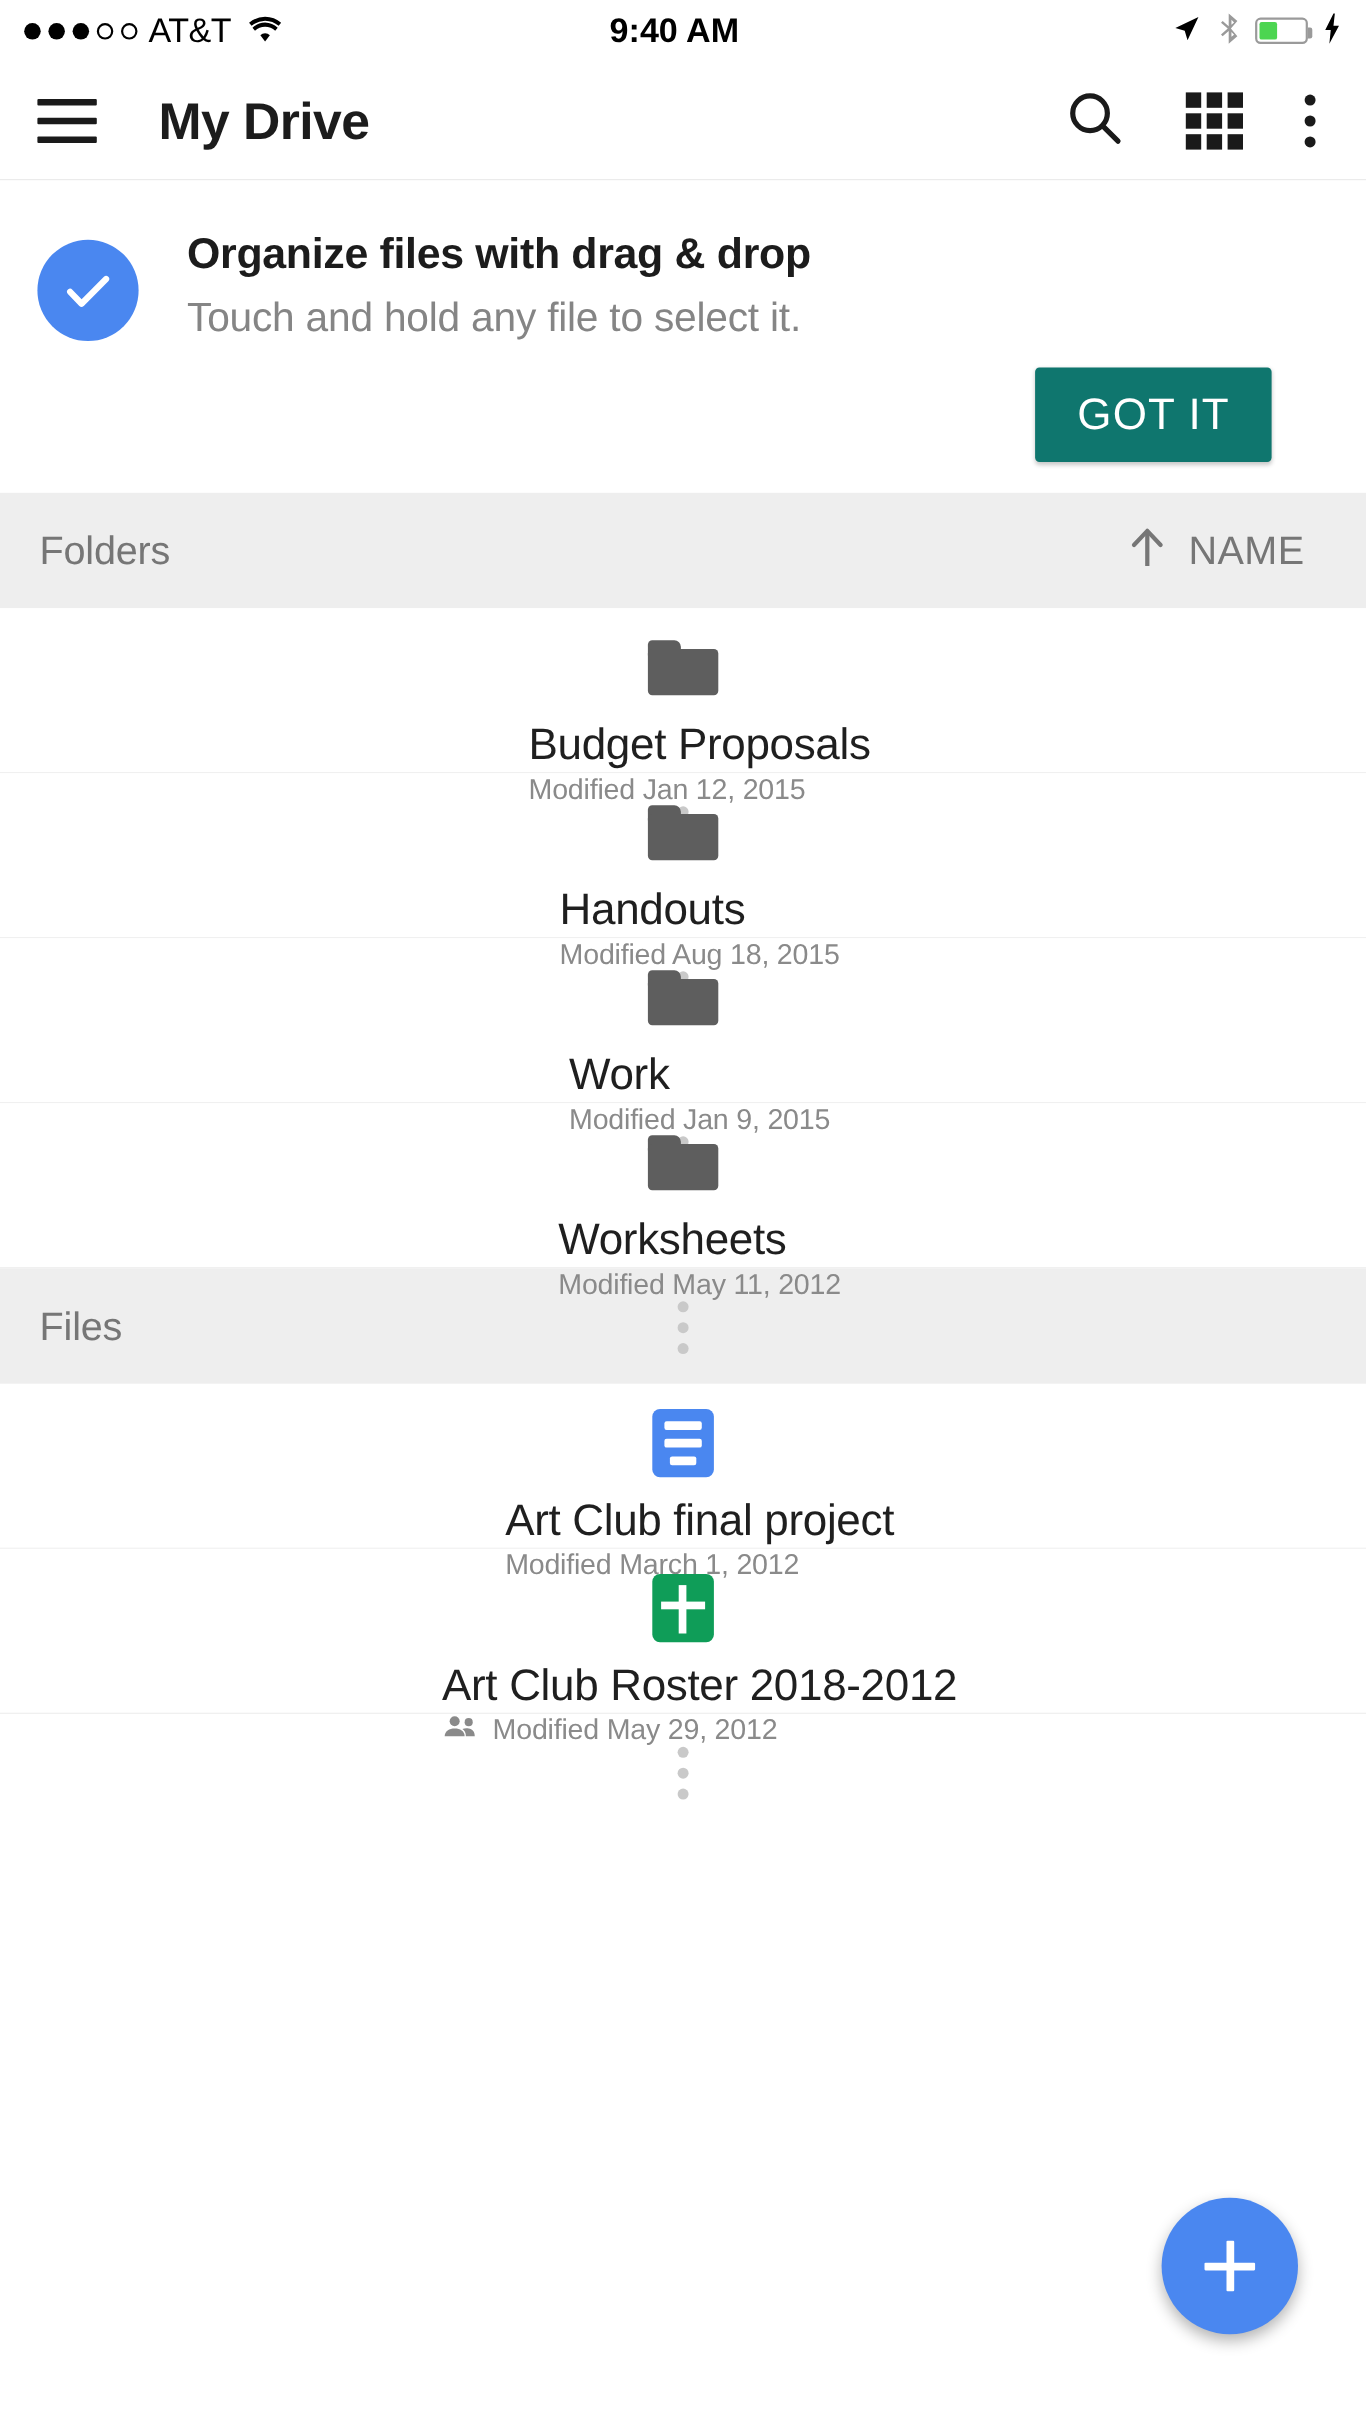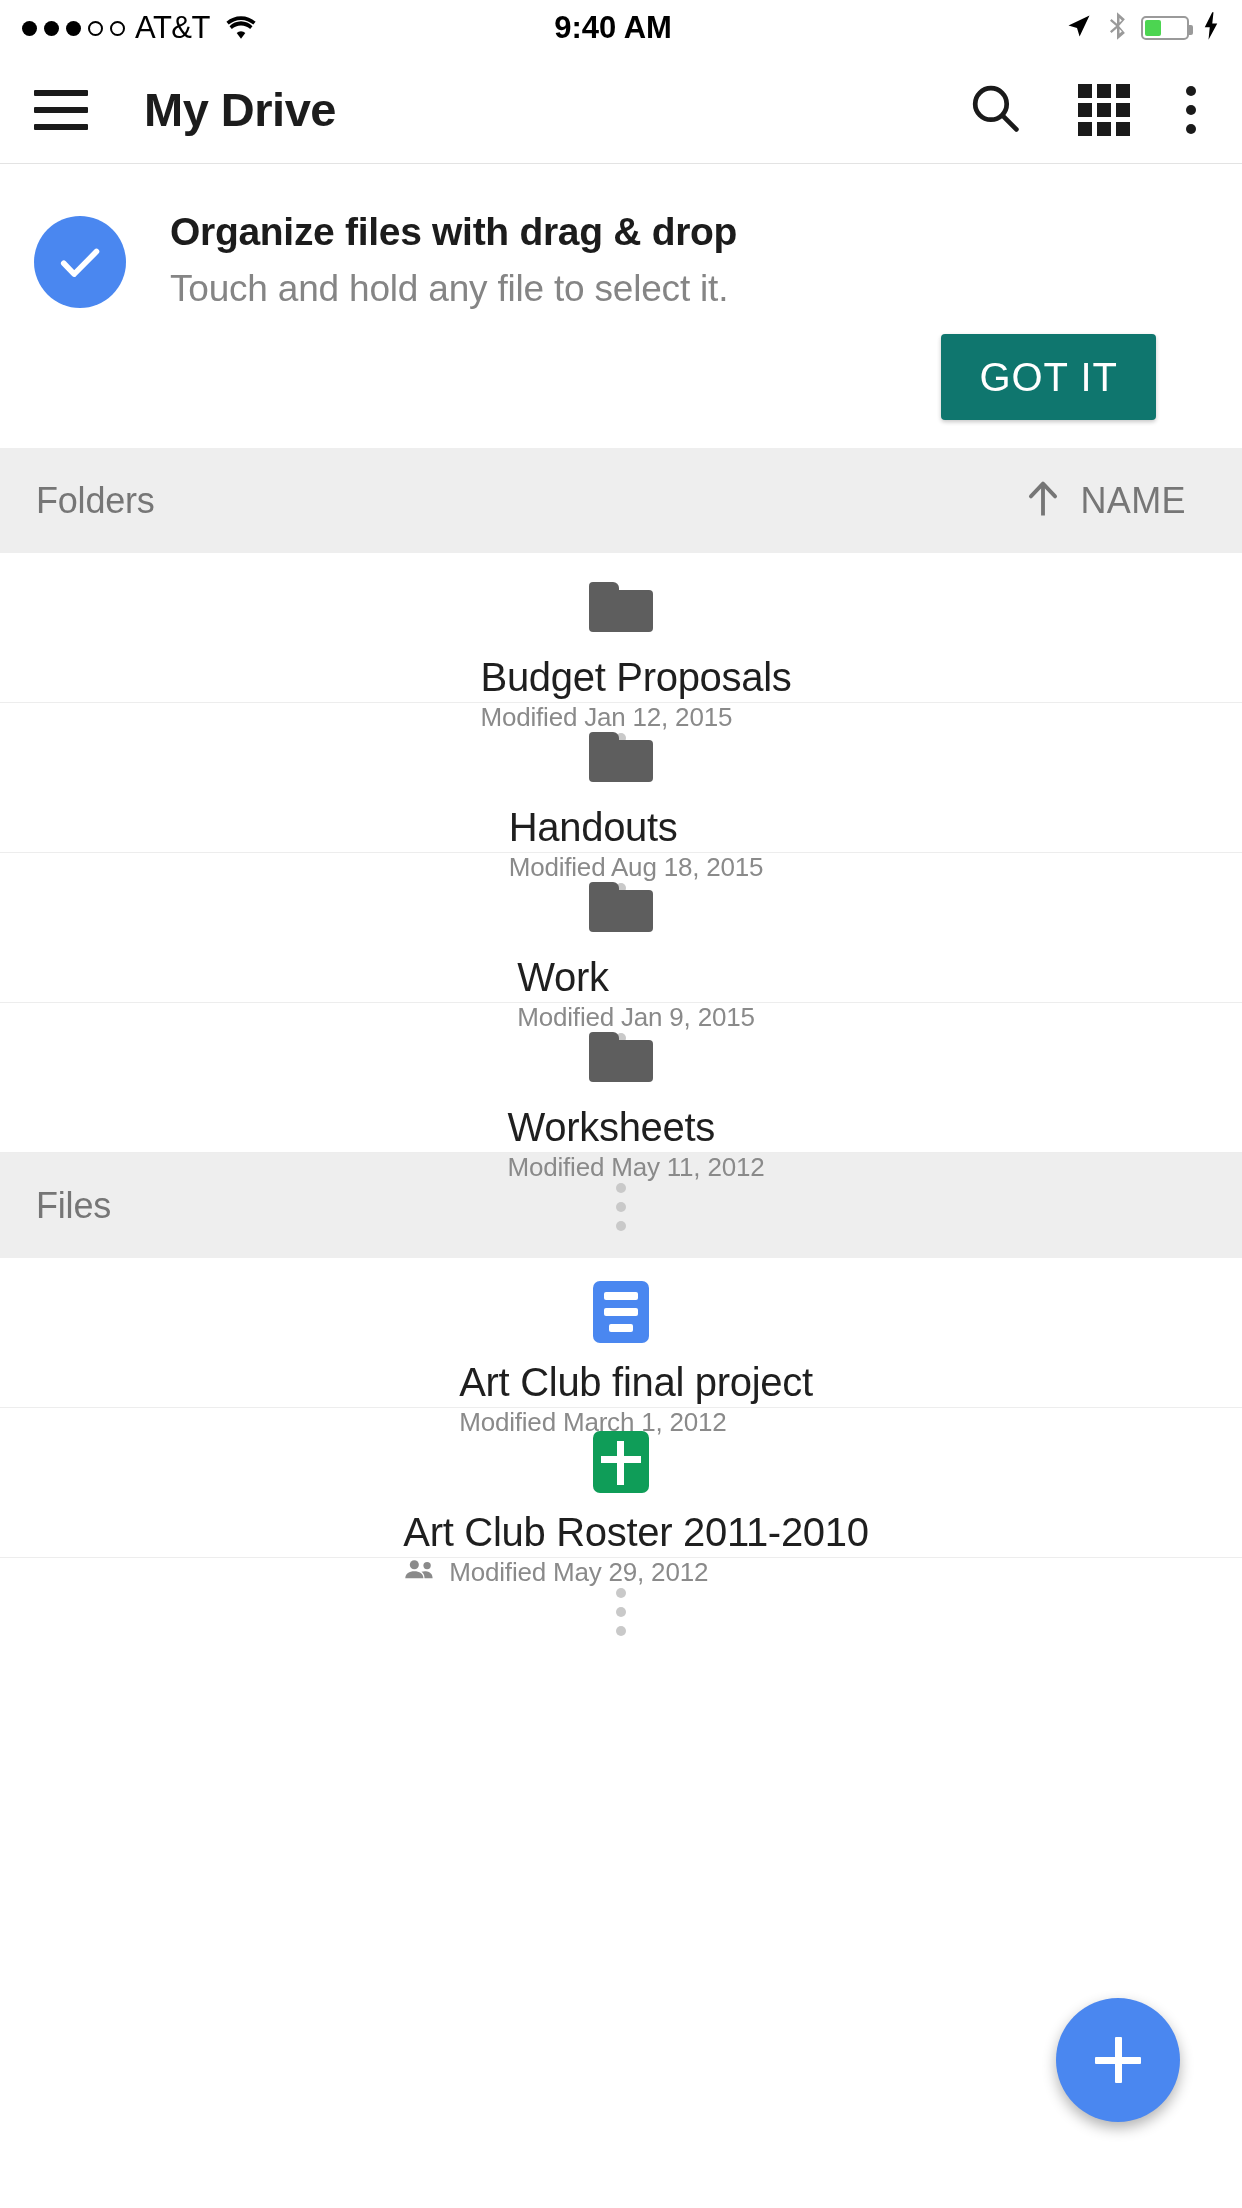--- a/index.html
+++ b/index.html
@@ -60,21 +60,21 @@
   .grid-icon{ display:grid; grid-template-columns:repeat(3,14px); grid-template-rows:repeat(3,14px); gap:5px; }
   .grid-icon i{ background:#1a1a1a; display:block; }
 
   .kebab{ display:flex; flex-direction:column; gap:9px; align-items:center; }
   .kebab i{ width:10px; height:10px; border-radius:50%; background:#1a1a1a; display:block; }
 
   
   .promo{
     background:#fff; padding:46px 34px 28px 34px;
   }
-  .promo-top{ display:flex; align-items:center; }
+  .promo-top{ display:flex; align-items:flex-end; }
   .promo-check{
     width:92px; height:92px; border-radius:50%; background:#4a87f0;
     flex:0 0 92px; display:flex; align-items:center; justify-content:center;
     margin-top:4px;
   }
   .promo-text{ margin-left:44px; }
   .promo-title{ font-size:39px; font-weight:700; color:#1c1c1c; letter-spacing:-0.3px; }
   .promo-sub{ font-size:37px; color:#858585; margin-top:14px; letter-spacing:-0.2px; }
   .promo-actions{ display:flex; justify-content:flex-end; margin-top:24px; padding-right:52px; }
   .got-it{
@@ -351,21 +351,21 @@
   </div>
 
   <div class="row">
     <div class="row-icon">
       <div class="sheet-icon">
           <div class="h"></div>
           <div class="v"></div>
         </div>
     </div>
     <div class="row-text">
-      <div class="row-title">Art Club Roster 2011-2010</div>
+      <div class="row-title">Art Club Roster 2018-2012</div>
       <div class="row-sub">
         <span>
           <svg width="34" height="24" viewBox="0 0 24 16">
               <circle cx="8" cy="5" r="3.2" fill="#8a8a8a"></circle>
               <circle cx="17" cy="5.6" r="2.6" fill="#8a8a8a"></circle>
               <path d="M1.6 14.6c0-3.3 2.9-5 6.4-5s6.4 1.7 6.4 5H1.6z" fill="#8a8a8a"></path>
               <path d="M15.2 14.6c0-2.2-.9-3.7-2.2-4.6 1.2-.5 2.7-.6 4-.3 2.3.5 3.9 1.9 3.9 4.9h-5.7z" fill="#8a8a8a"></path>
             </svg>
         </span>
         <span>Modified May 29, 2012</span>

